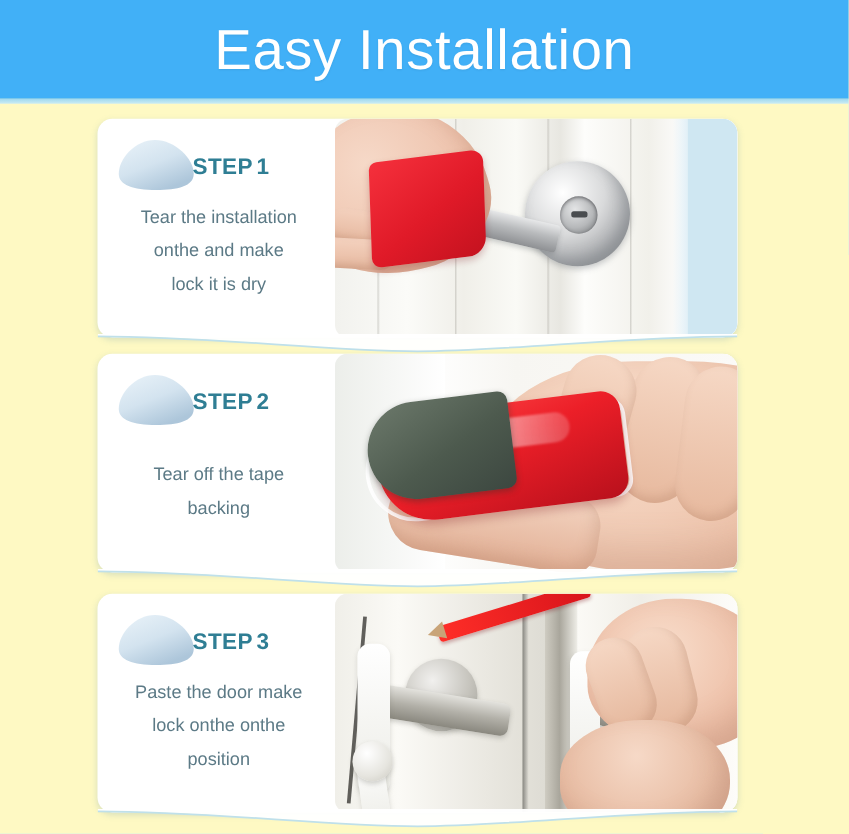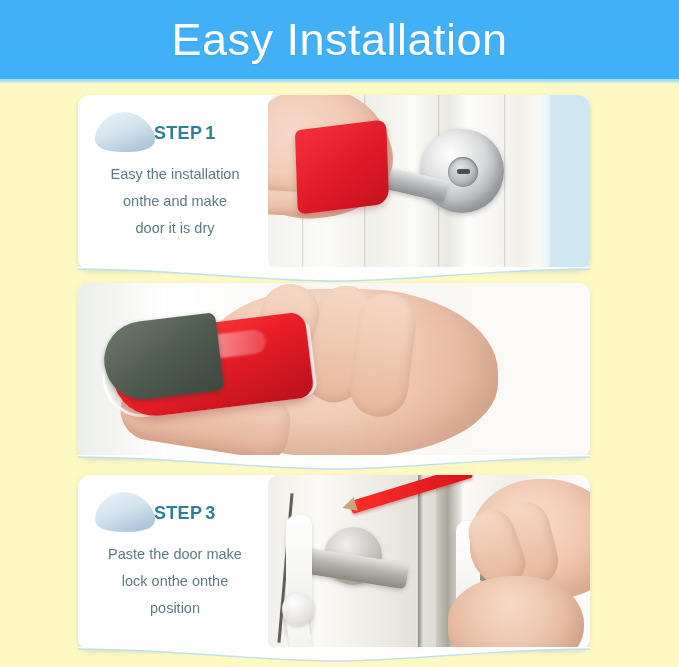--- a/index.html
+++ b/index.html
@@ -358,23 +358,23 @@
                 <stop offset="100%" stop-color="#adc6da"></stop>
               </linearGradient>
             </defs>
             <path d="M30 1 C46 1 61 16 61 28 C61 38 48 41 31 41 C12 41 1 37 1 28 C1 16 14 1 30 1 Z" fill="url(#bg1)"></path>
           </svg>
           <div class="step-label">
             <span>STEP</span><span class="num">1</span>
           </div>
         </div>
         <div class="desc">
-          <span class="line">Easy the installation</span>
+          <span class="line">Tear the installation</span>
           <span class="line">onthe and make</span>
-          <span class="line">door it is dry</span>
+          <span class="line">lock it is dry</span>
         </div>
       </div>
 
       <div class="photo-pane">
         <div class="photo">
           <div class="p1-door"></div>
           <div class="p1-panelline" style="left:34px;"></div>
           <div class="p1-panelline" style="left:96px;"></div>
           <div class="p1-panelline" style="left:170px;"></div>
           <div class="p1-panelline" style="left:236px;"></div>
@@ -396,20 +396,41 @@
       <svg width="512" height="16" viewBox="0 0 512 16">
         <path d="M0 0 L512 0 L512 2 C420 2 330 14 256 14 C182 14 92 2 0 2 Z" fill="#ffffff" opacity="0.96"></path>
         <path d="M0 2 C92 2 182 14 256 14 C330 14 420 2 512 2" fill="none" stroke="#bfe0ea" stroke-width="1.4"></path>
       </svg>
     </div>
   </div>
 
   <div class="card card-2">
     <div class="card-inner">
 
+      <div class="text-pane">
+        <div class="blob-wrap">
+          <svg class="blob" viewBox="0 0 62 42">
+            <defs>
+              <linearGradient id="bg2" x1="0" y1="0" x2="0.6" y2="1">
+                <stop offset="0%" stop-color="#eaf3f9"></stop>
+                <stop offset="55%" stop-color="#d3e3ef"></stop>
+                <stop offset="100%" stop-color="#adc6da"></stop>
+              </linearGradient>
+            </defs>
+            <path d="M30 1 C46 1 61 16 61 28 C61 38 48 41 31 41 C12 41 1 37 1 28 C1 16 14 1 30 1 Z" fill="url(#bg2)"></path>
+          </svg>
+          <div class="step-label">
+            <span>STEP</span><span class="num">2</span>
+          </div>
+        </div>
+        <div class="desc" style="margin-top:26px;">
+          <span class="line">Tear off the tape</span>
+          <span class="line">backing</span>
+        </div>
+      </div>
 
       <div class="photo-pane">
         <div class="photo">
           <div class="p2-bg"></div>
           <div class="p2-wall"></div>
           <div class="p2-palm"></div>
           <div class="p2-fing" style="left:232px;top:2px;width:60px;height:118px;transform:rotate(12deg);"></div>
           <div class="p2-fing" style="left:276px;top:10px;width:58px;height:124px;transform:rotate(7deg);"></div>
           <div class="p2-fing" style="left:176px;top:0px;width:58px;height:110px;transform:rotate(16deg);"></div>
           <div class="p2-thumb"></div>

